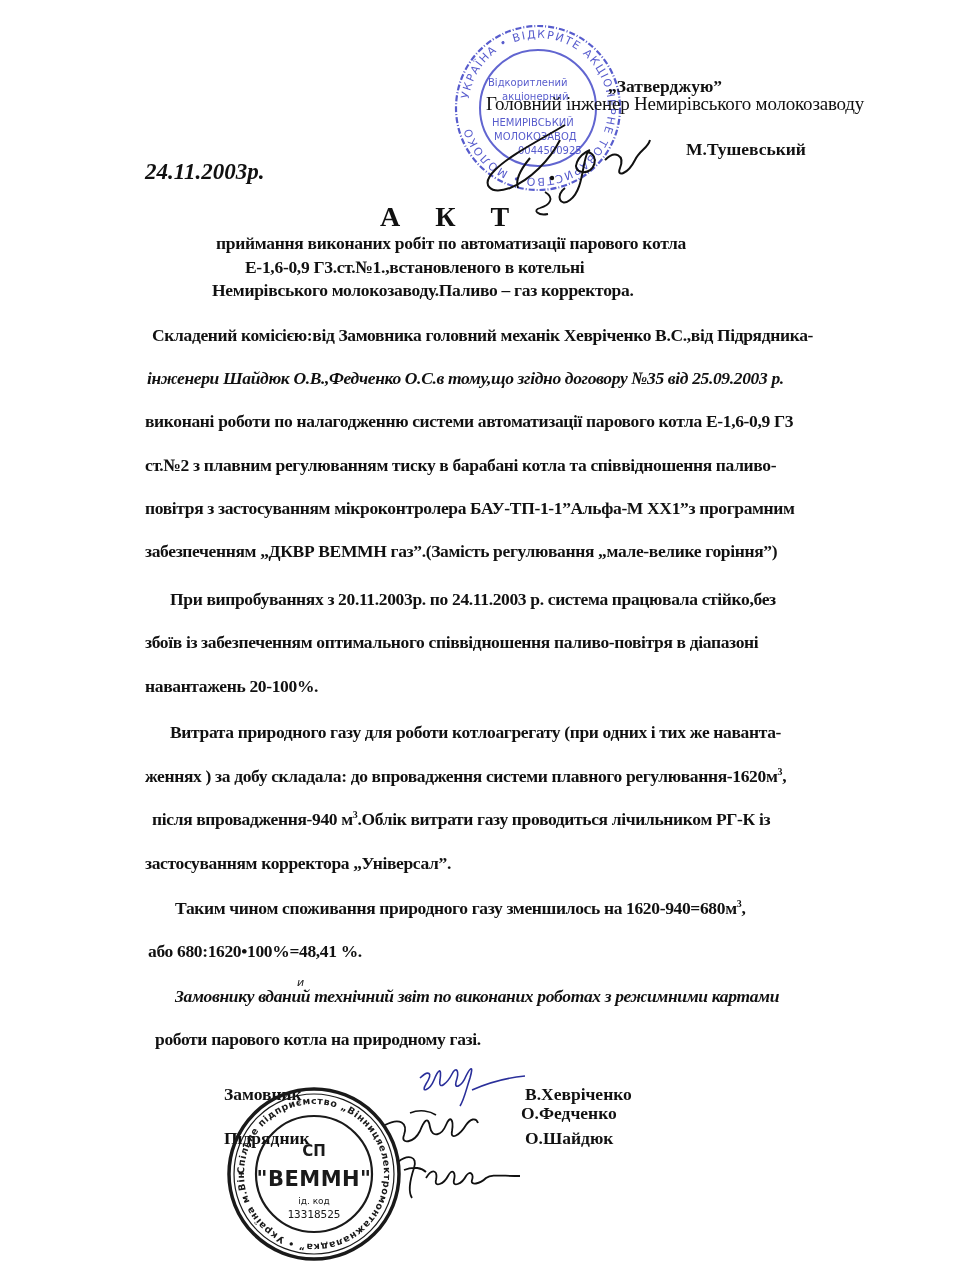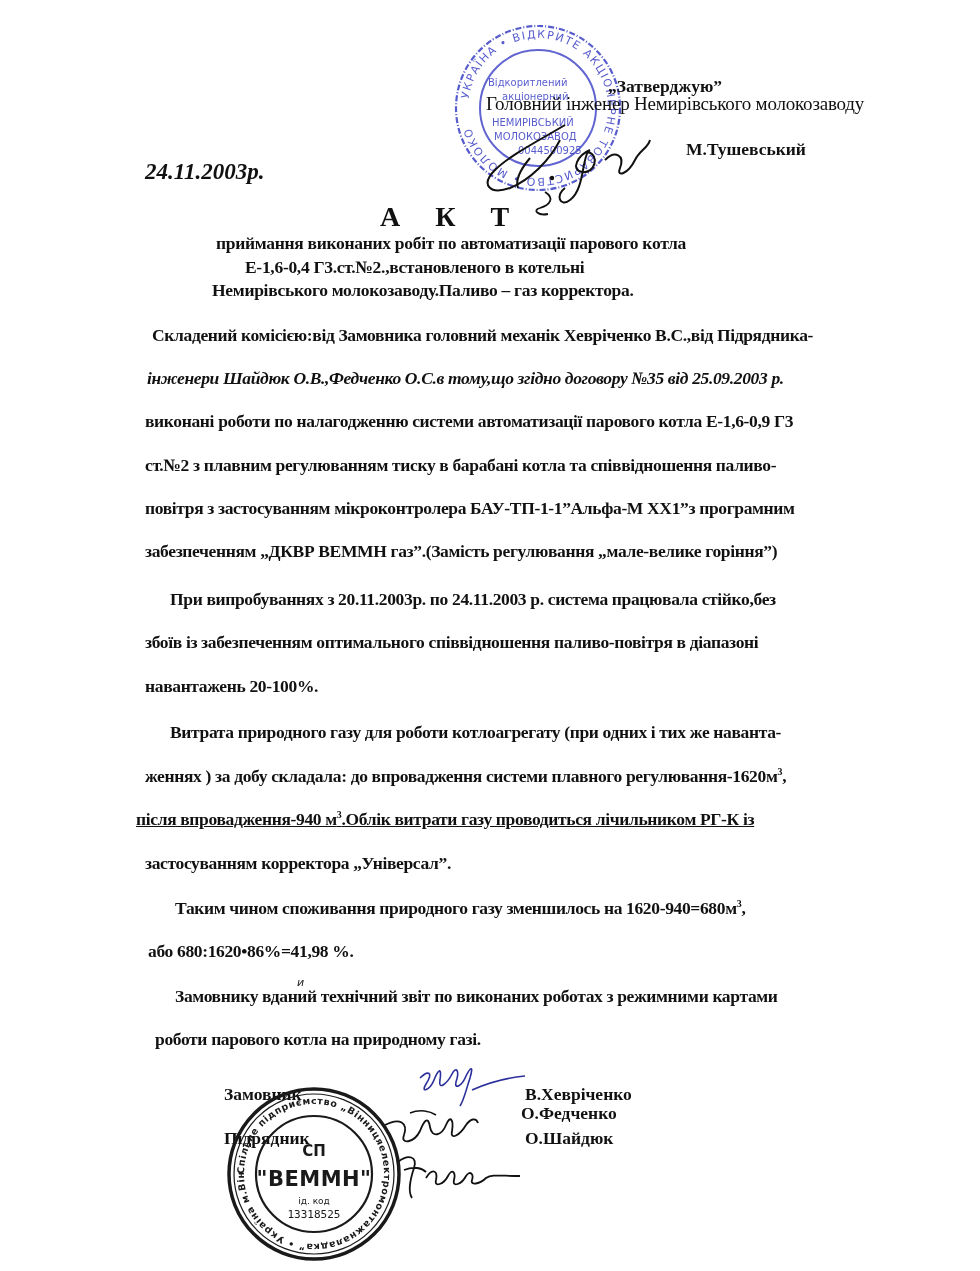--- a/index.html
+++ b/index.html
@@ -89,21 +89,21 @@
 
 <div class="abs approve" style="left:608px; top:76px;">„Затверджую”</div>
 <div class="abs approve-title" style="left:486px; top:93px;">Головний інженер Немирівського молокозаводу</div>
 <div class="abs approve" style="left:686px; top:139px;">М.Тушевський</div>
 
 <div class="abs date" style="left:145px; top:159px;">24.11.2003р.</div>
 
 <div class="abs akt-title" style="left:380px; top:201px;">А К Т</div>
 
 <div class="abs subtitle" style="left:216px; top:233px;text-align:right;">приймання виконаних робіт по автоматизації парового котла</div>
-<div class="abs subtitle" style="left:245px; top:257px;">Е-1,6-0,4 Г3.ст.№2.,встановленого в котельні</div>
+<div class="abs subtitle" style="left:245px; top:257px;">Е-1,6-0,9 Г3.ст.№1.,встановленого в котельні</div>
 <div class="abs subtitle" style="left:212px; top:280px;">Немирівського молокозаводу.Паливо – газ корректора.</div>
 
 <div>
   <div class="abs body-line" style="left:152px; top:325px;">Складений комісією:від Замовника головний механік Хевріченко В.С.,від Підрядника-</div>
   <div class="abs body-line" style="left:147px; top:368px;font-style:italic;">інженери Шайдюк О.В.,Федченко О.С.в тому,що згідно договору №35 від 25.09.2003 р.</div>
   <div class="abs body-line" style="left:145px; top:411px;">виконані роботи по налагодженню системи автоматизації парового котла Е-1,6-0,9 Г3</div>
   <div class="abs body-line" style="left:145px; top:455px;">ст.№2 з плавним регулюванням тиску в барабані котла та співвідношення паливо-</div>
   <div class="abs body-line" style="left:145px; top:498px;">повітря з застосуванням мікроконтролера БАУ-ТП-1-1”Альфа-М ХХ1”з програмним</div>
   <div class="abs body-line" style="left:145px; top:541px;">забезпеченням „ДКВР ВЕММН газ”.(Замість регулювання „мале-велике горіння”)</div>
 </div>
@@ -112,35 +112,35 @@
   <div class="abs body-line" style="left:170px; top:589px;">При випробуваннях з 20.11.2003р. по 24.11.2003 р. система працювала стійко,без</div>
   <div class="abs body-line" style="left:145px; top:632px;">збоїв із забезпеченням оптимального співвідношення паливо-повітря в діапазоні</div>
   <div class="abs body-line" style="left:145px; top:676px;">навантажень 20-100%.</div>
 </div>
 
 <div>
   <div class="abs body-line" style="left:170px; top:722px;">Витрата природного газу для роботи котлоагрегату (при одних і тих же наванта-</div>
   <div class="abs body-line" style="left:145px; top:766px;">
     <span>женнях ) за добу складала: до впровадження системи плавного регулювання-1620м</span><sup>3</sup><span>,</span>
   </div>
-  <div class="abs body-line" style="left:136px; top:809px;text-decoration:underline;">
+  <div class="abs body-line" style="left:152px; top:809px;">
     <span>після впровадження-940 м</span><sup>3</sup><span>.Облік витрати  газу проводиться лічильником РГ-К із</span>
   </div>
   <div class="abs body-line" style="left:145px; top:853px;">застосуванням корректора „Універсал”.</div>
 </div>
 
 <div>
   <div class="abs body-line" style="left:175px; top:898px;">
     <span>Таким чином споживання природного газу зменшилось на 1620-940=680м</span><sup>3</sup><span>,</span>
   </div>
-  <div class="abs body-line" style="left:148px; top:941px;">або 680:1620•86%=41,98 %.</div>
+  <div class="abs body-line" style="left:148px; top:941px;">або 680:1620•100%=48,41 %.</div>
 </div>
 
 <div>
-  <div class="abs body-line" style="left:175px; top:986px;">Замовнику вданий технічний звіт по виконаних роботах з режимними картами</div>
+  <div class="abs body-line" style="left:175px; top:986px;font-style:italic;">Замовнику вданий технічний звіт по виконаних роботах з режимними картами</div>
   <div class="abs" style="left:297px; top:976px; font-family:'DejaVu Sans', sans-serif; font-size:11px; color:#222; font-style:italic;">и</div>
   <div class="abs body-line" style="left:155px; top:1029px;">роботи парового котла на природному газі.</div>
 </div>
 
 <div>
   <div class="abs sig-label" style="left:224px; top:1074px;">Замовник</div>
   <div class="abs sig-name" style="left:525px; top:1074px;">В.Хевріченко</div>
 
   <div class="abs sig-label" style="left:224px; top:1118px;">Підрядник</div>
   <div class="abs sig-name" style="left:525px; top:1118px;">О.Шайдюк</div>

